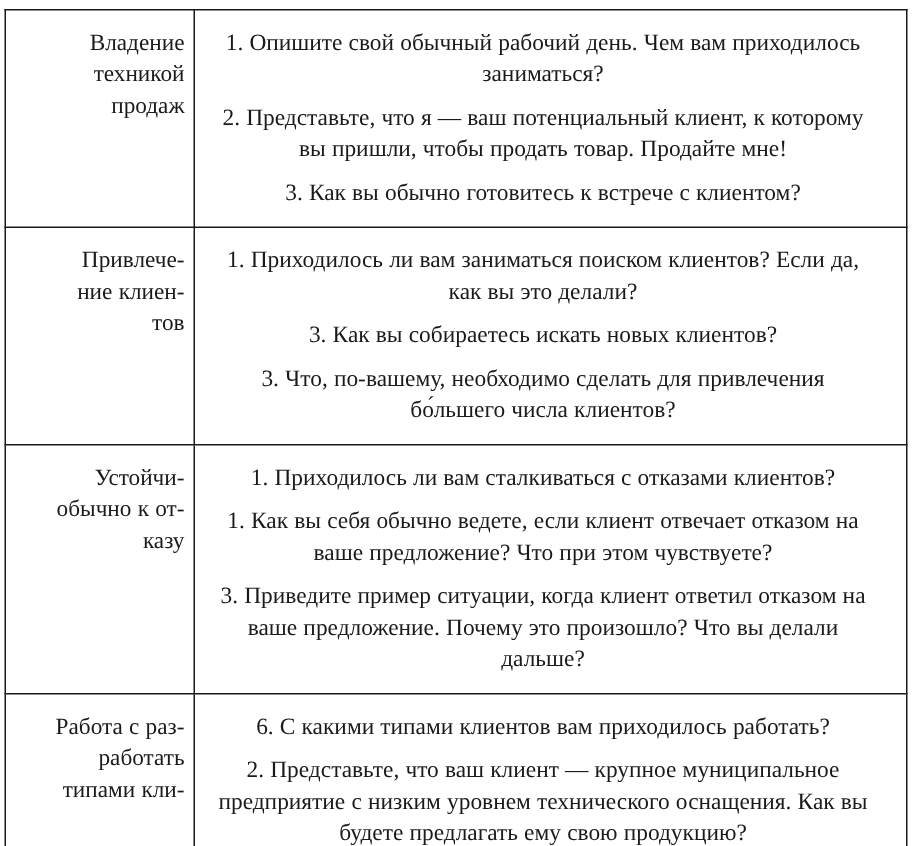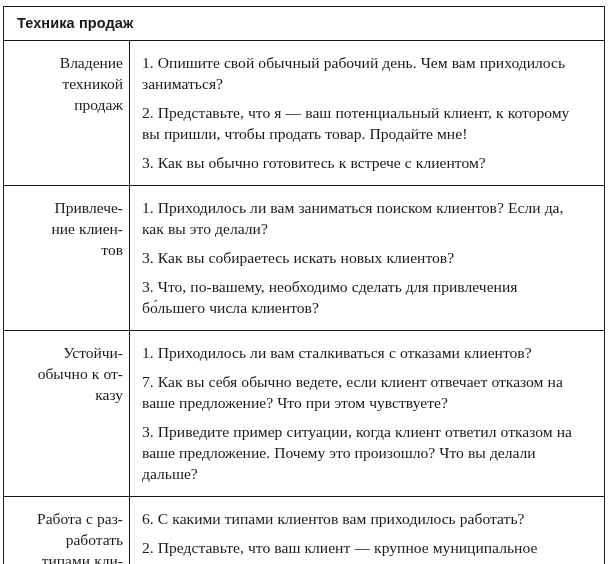--- a/index.html
+++ b/index.html
@@ -70,40 +70,37 @@
   }
 
   
   .questions-cell {
     padding: 11px 10px 12px 12px;
     font-size: 15.6px;
     line-height: 21px;
   }
   .question-item {
     margin: 0 12px 8px 0;
-    text-align: left;
+    text-align: center;
     word-spacing: 0.2px;
   }
   .question-item:last-child {
     margin-bottom: 0;
   }
 </style>
 </head>
 <body>
 
 <div class="page">
   <table class="skills-table">
     <colgroup>
       <col class="col-category">
       <col>
     </colgroup>
     <tbody>
-      <tr>
-        <td class="table-header-cell" colspan="2">Техника продаж</td>
-      </tr>
 
       <tr>
         <td class="category-cell">
           <span class="cat-line">Владение</span>
           <span class="cat-line">техникой</span>
           <span class="cat-line">продаж</span>
         </td>
         <td class="questions-cell">
           <p class="question-item">1. Опишите свой обычный рабочий день. Чем вам приходилось заниматься?</p>
           <p class="question-item">2. Представьте, что я — ваш потенциальный клиент, к которому вы пришли, чтобы продать товар. Продайте мне!</p>
@@ -125,21 +122,21 @@
       </tr>
 
       <tr>
         <td class="category-cell">
           <span class="cat-line">Устойчи-</span>
           <span class="cat-line">обычно к от-</span>
           <span class="cat-line">казу</span>
         </td>
         <td class="questions-cell">
           <p class="question-item">1. Приходилось ли вам сталкиваться с отказами клиентов?</p>
-          <p class="question-item">7. Как вы себя обычно ведете, если клиент отвечает отказом на ваше предложение? Что при этом чувствуете?</p>
+          <p class="question-item">1. Как вы себя обычно ведете, если клиент отвечает отказом на ваше предложение? Что при этом чувствуете?</p>
           <p class="question-item">3. Приведите пример ситуации, когда клиент ответил отказом на ваше предложение. Почему это произошло? Что вы делали дальше?</p>
         </td>
       </tr>
 
       <tr>
         <td class="category-cell">
           <span class="cat-line">Работа с раз-</span>
           <span class="cat-line">работать</span>
           <span class="cat-line">типами кли-</span>
 

